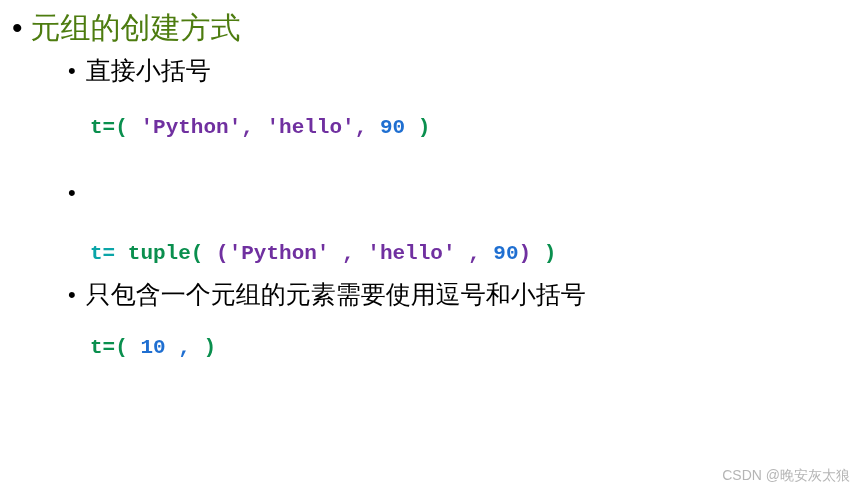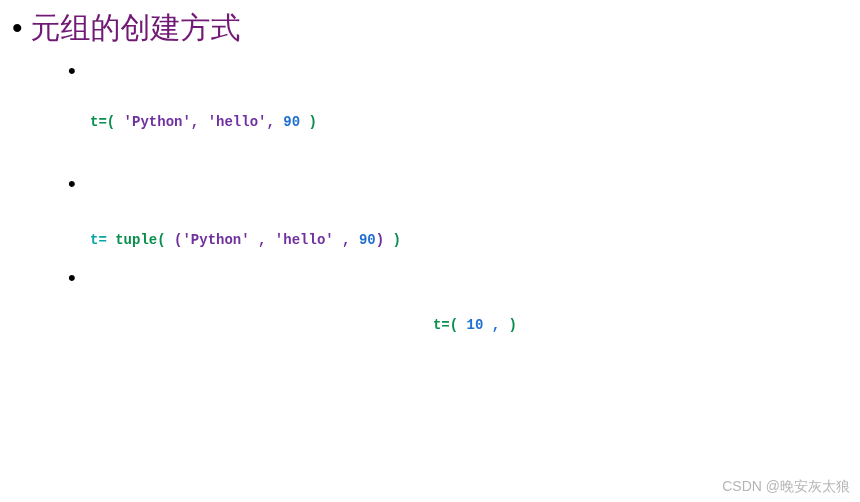--- a/index.html
+++ b/index.html
@@ -36,83 +36,84 @@
     }
     .bullet2 {
       font-size: 22px;
       color: #000;
       line-height: 1.3;
       margin-right: 10px;
       margin-top: 4px;
     }
     .text1 {
       font-size: 30px;
-      color: #701a75;
+      color: #4d7c0f;
       line-height: 1.3;
     }
     .text2 {
       font-size: 25px;
       color: #000;
       line-height: 1.4;
     }
     .code-block {
       margin-left: 90px;
       margin-top: 28px;
       margin-bottom: 36px;
       font-family: Consolas, "Courier New", monospace;
-      font-size: 14px;
+      font-size: 21px;
       font-weight: bold;
     }
     .code-block.mid {
       margin-top: 34px;
       margin-bottom: 12px;
     }
     .code-block.last {
       margin-top: 24px;
       margin-bottom: 0;
-      text-align: center;
     }
     .c-green { color: #0a8f4e; }
     .c-teal  { color: #0aa5a8; }
     .c-purple { color: #7030a0; }
     .c-blue { color: #1f6fd1; }
     .watermark {
       position: absolute;
       right: 10px;
-      bottom: 6px;
+      bottom: 17px;
       font-size: 14px;
       color: rgba(120,120,120,0.55);
       font-family: "Microsoft YaHei", sans-serif;
     }
   </style>
 </head>
 <body>
 
 <div class="level1">
   <span class="bullet1">•</span>
   <span class="text1">元组的创建方式</span>
 </div>
 
 <div class="level2">
   <span class="bullet2">•</span>
+  <span class="text2">直接小括号</span>
 </div>
 
 <div class="code-block">
   <span class="c-green">t=</span><span class="c-green">(</span><span class="c-purple"> 'Python',  'hello',  </span><span class="c-blue">90   </span><span class="c-green">)</span>
 </div>
 
 <div class="level2">
   <span class="bullet2">•</span>
 </div>
 
 <div class="code-block mid">
   <span class="c-teal">t= </span><span class="c-green">tuple</span><span class="c-green">(</span><span class="c-purple">  (</span><span class="c-purple">'Python' , 'hello'  , </span><span class="c-blue">90</span><span class="c-purple">)  </span><span class="c-green">)</span>
 </div>
 
 <div class="level2">
   <span class="bullet2">•</span>
+  <span class="text2">只包含一个元组的元素需要使用逗号和小括号</span>
 </div>
 
 <div class="code-block last">
   <span class="c-green">t=</span><span class="c-green">(</span><span class="c-blue">  10 ,  </span><span class="c-green">)</span>
 </div>
 
 <div class="watermark">CSDN @晚安灰太狼</div>
 
 </body></html>

